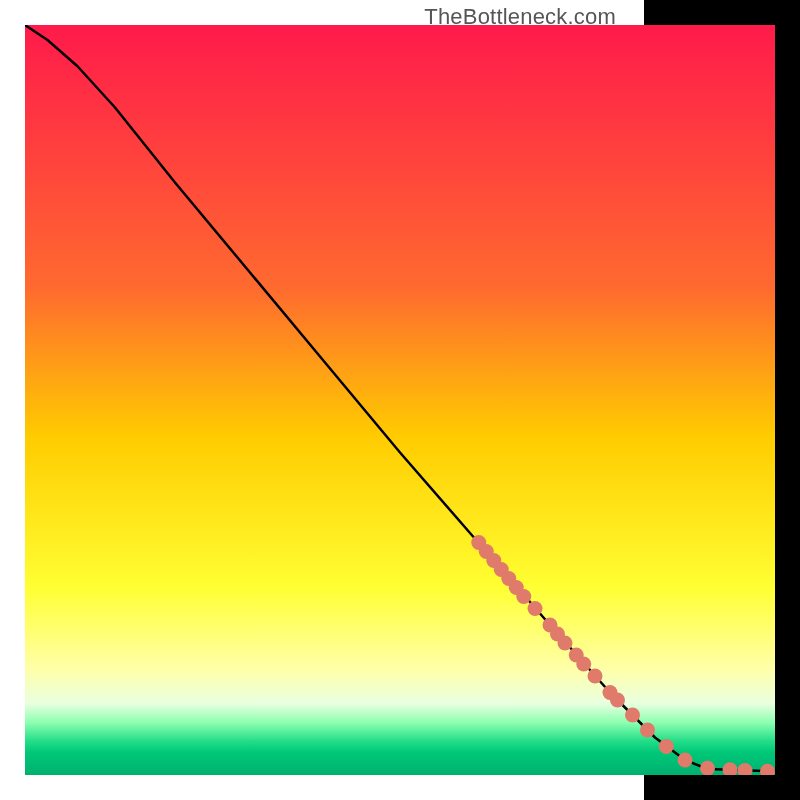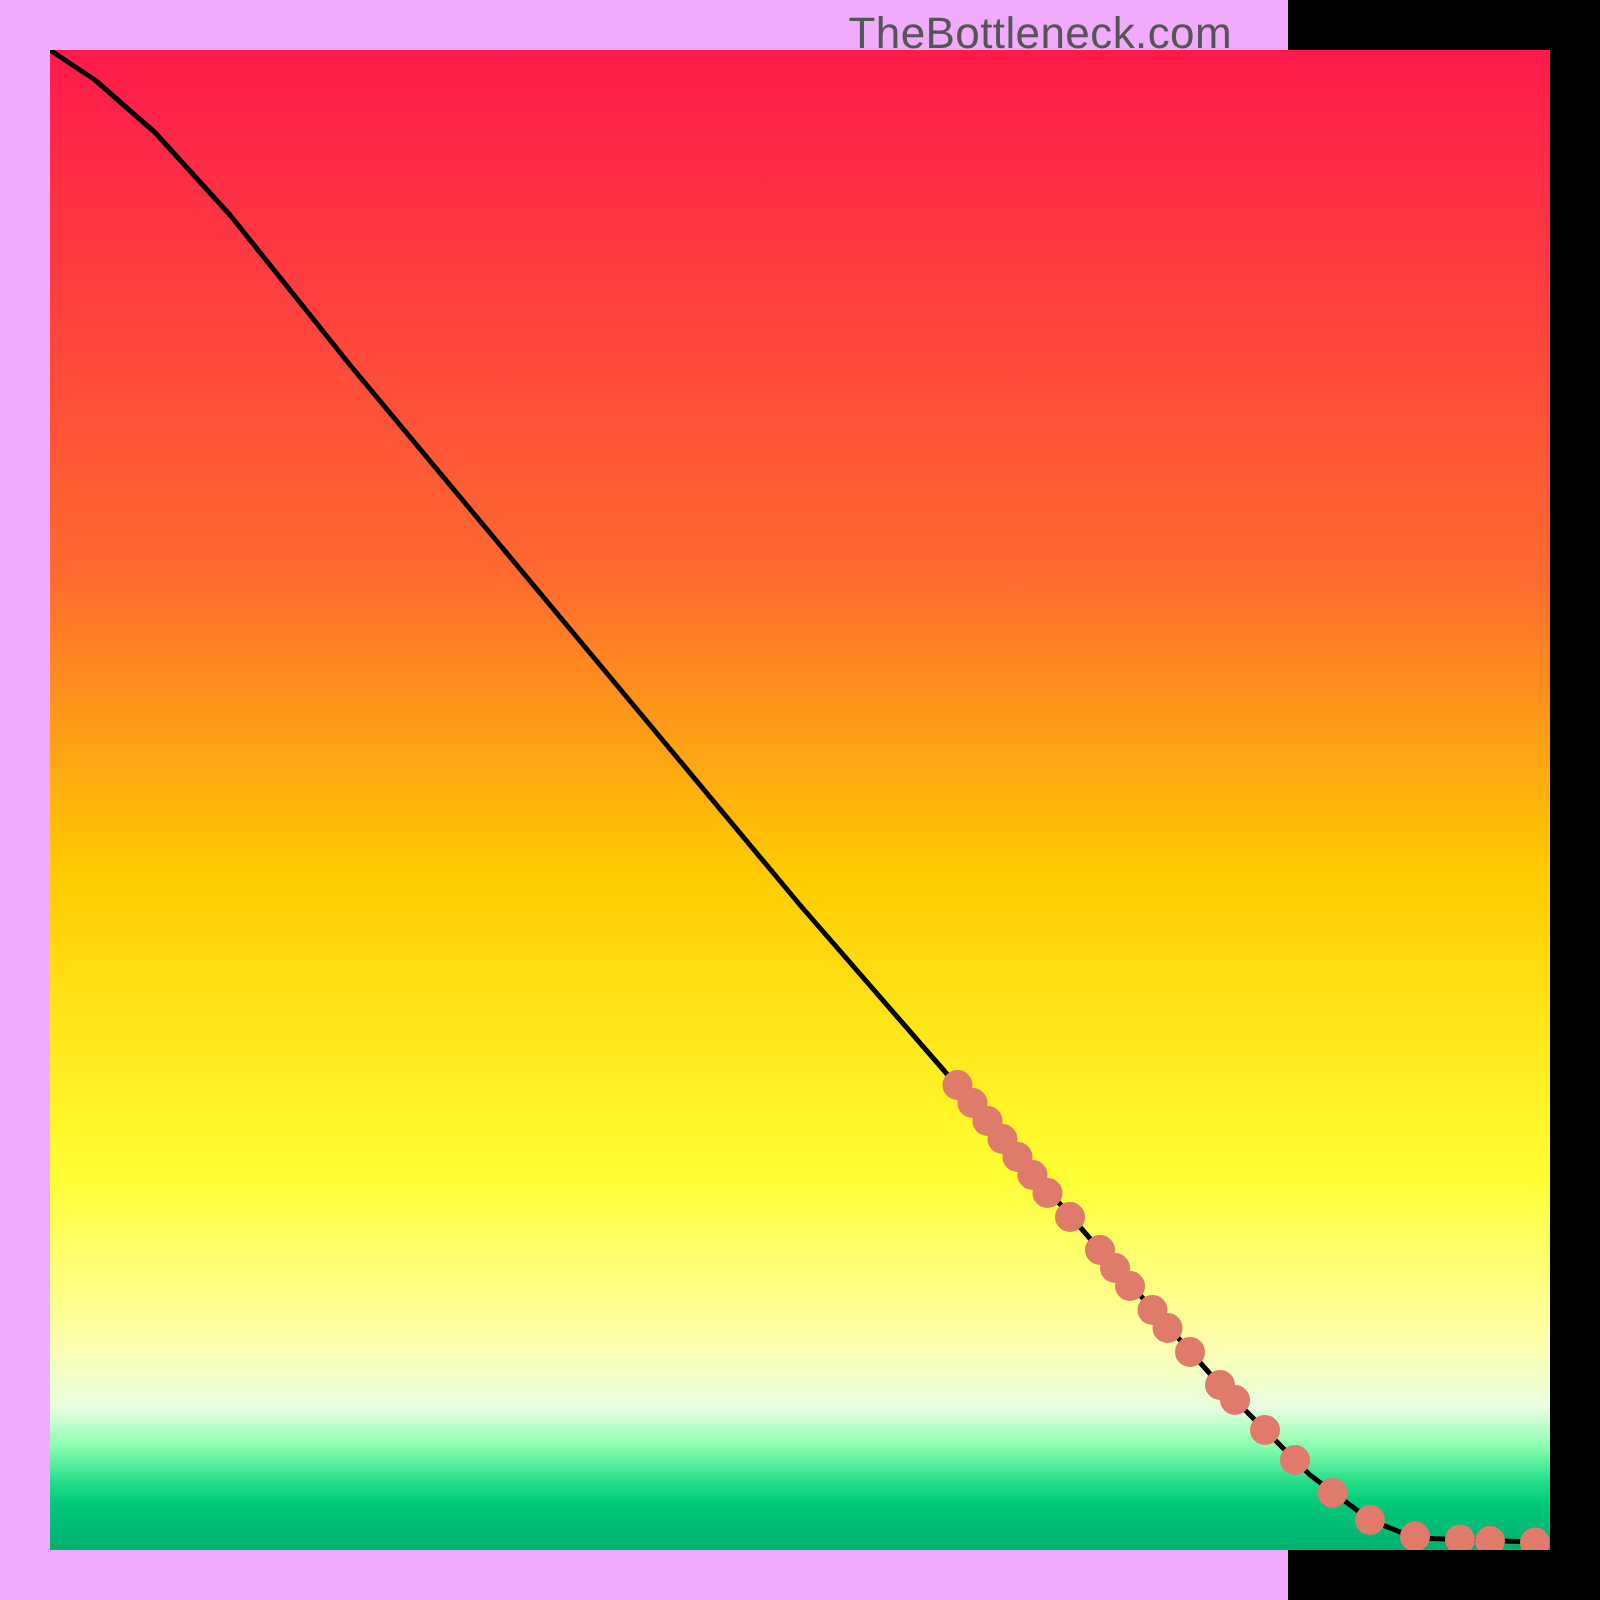--- a/index.html
+++ b/index.html
@@ -8,21 +8,21 @@
     width: 800px;
     height: 800px;
     background: #000;
     overflow: hidden;
     font-family: Arial, Helvetica, sans-serif;
   }
   .frame {
     position: absolute;
     left: 0; top: 0;
     width: 644px; height: 800px;
-    background: #f0abfc;
+    background: #ffffff;
   }
   .plot {
     position: absolute;
     left: 25px;
     top: 25px;
     width: 750px;
     height: 750px;
   }
   .watermark {
     position: absolute;

